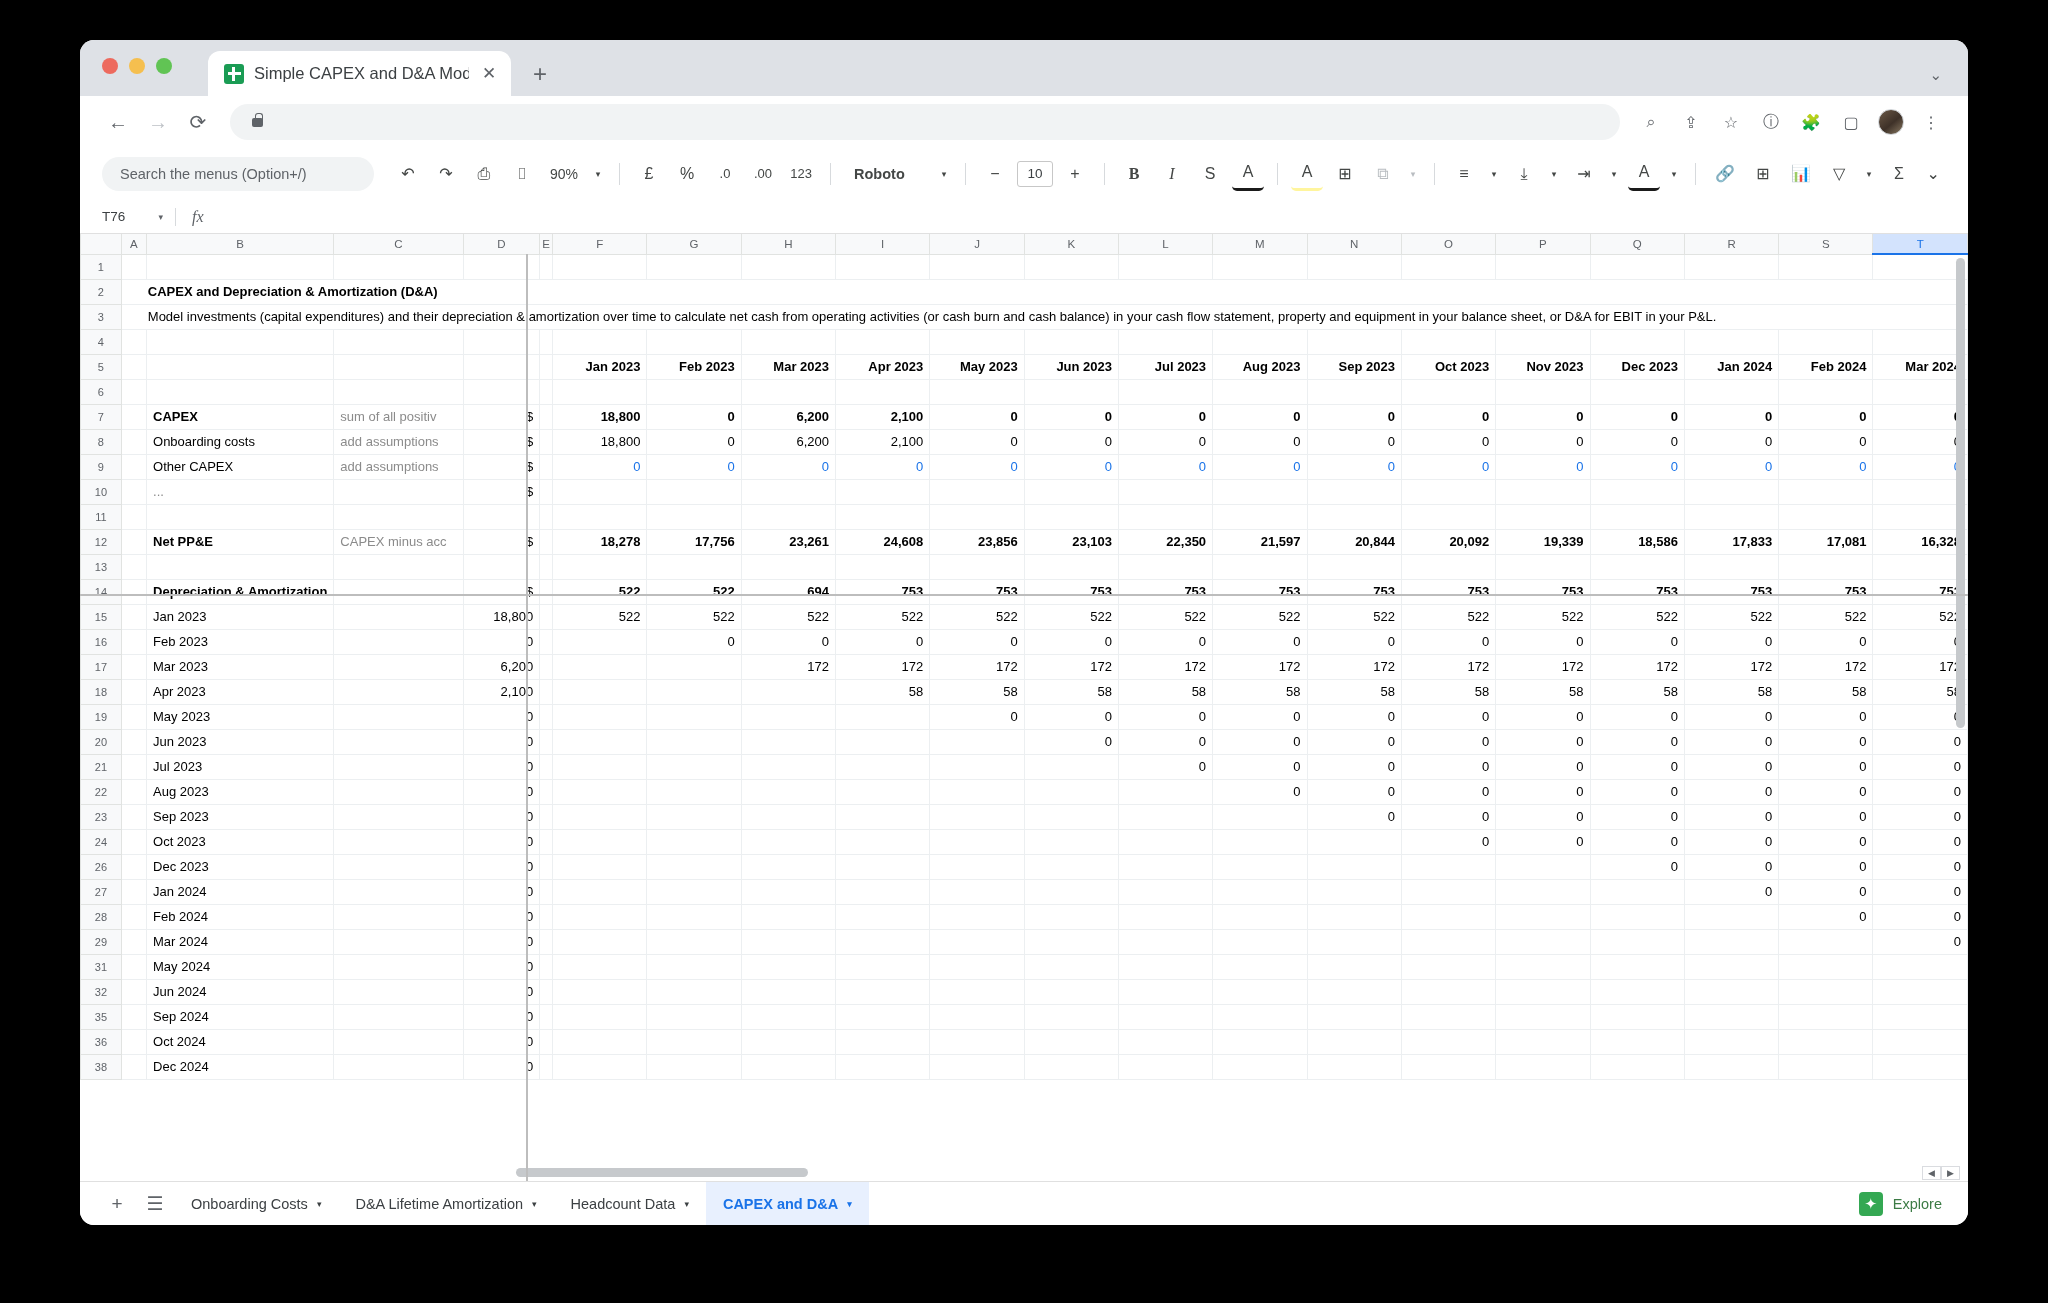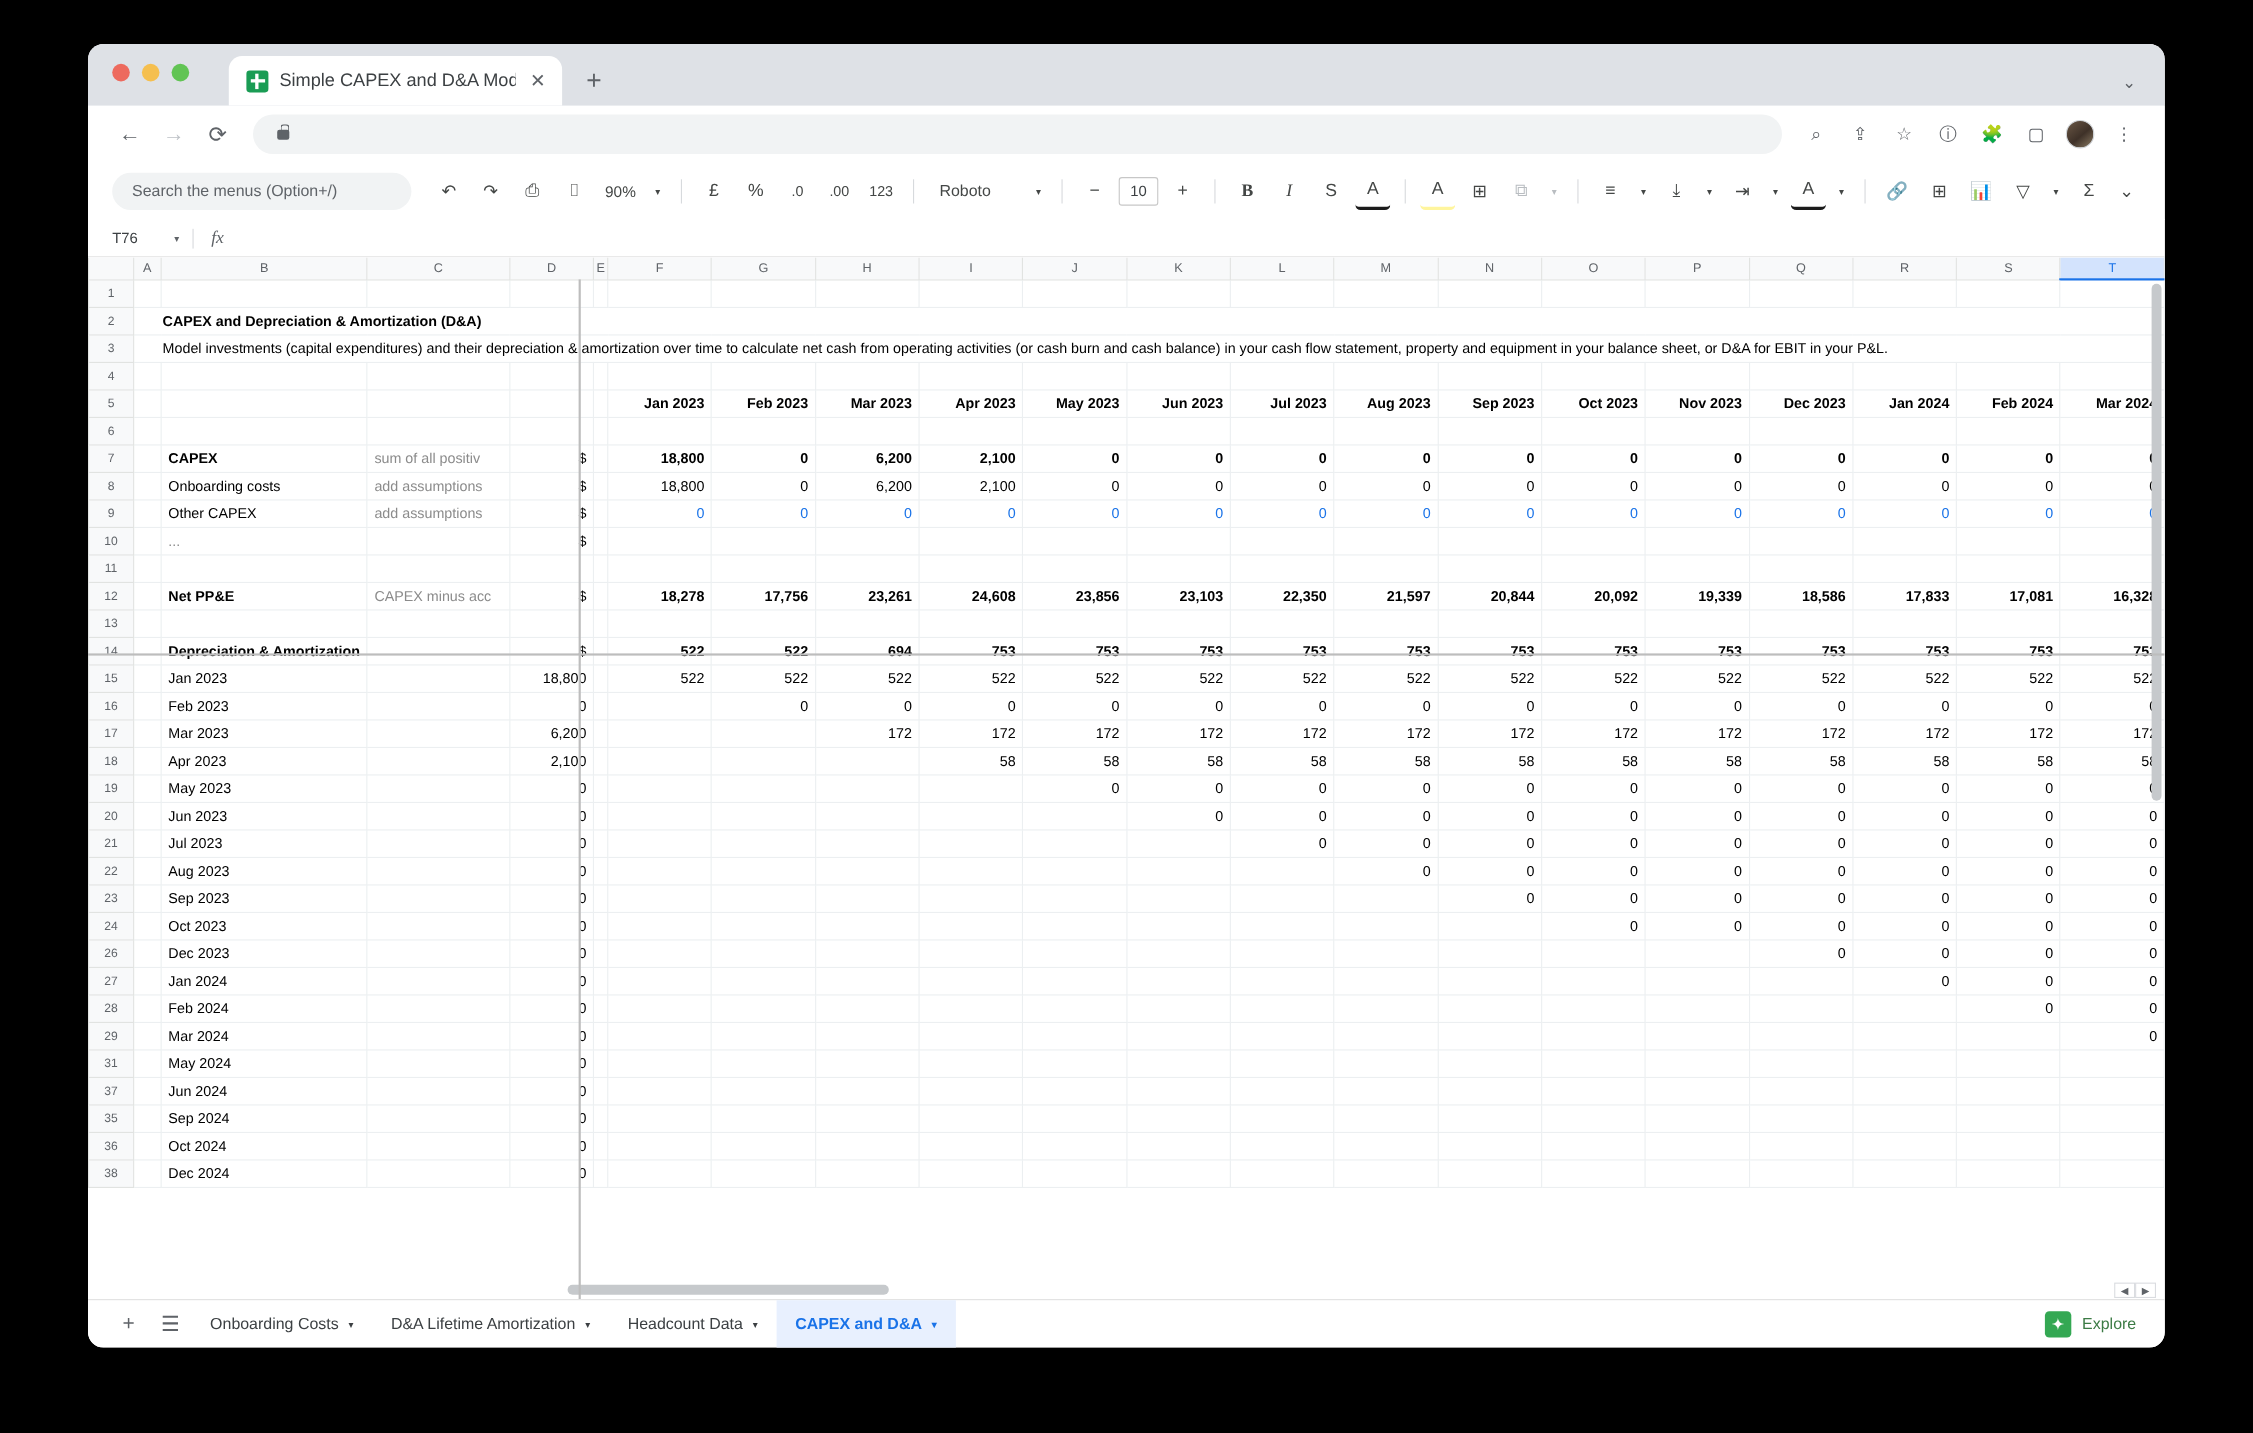--- a/index.html
+++ b/index.html
@@ -141,21 +141,21 @@
     height: 34px; min-width: 32px;
     display:flex; align-items:center; justify-content:center;
     color:#444746; font-size: 16px;
     padding: 0 5px; border-radius: 5px;
     white-space: nowrap;
   }
   .tb.small { font-size: 13px; }
   .tb.caret { font-size: 9px; min-width: 16px; padding: 0 2px; color:#444746;}
   .tbsep { width: 1px; height: 22px; background: #d7dadd; margin: 0 7px; }
   .zoombox { font-size: 14px; padding: 0 6px; }
-  .fontbox { font-size: 14.5px; min-width: 86px; justify-content:flex-start; padding-left:10px; }
+  .fontbox { font-size: 14.5px; min-width: 86px; justify-content:flex-start; padding-left:10px;font-weight:bold; }
   .fontsizebox {
     width: 36px; height: 26px; border: 1px solid #c7c7c7; border-radius: 3px;
     display:flex; align-items:center; justify-content:center;
     font-size: 13.5px; color:#3c4043;
   }
   .tb.bold { font-weight: 700; font-family: "Liberation Serif", serif; }
   .tb.ital { font-style: italic; font-family: "Liberation Serif", serif; }
   .toolbar-chevron { margin-left: auto; color:#444746; font-size: 16px; padding-right: 6px;}
   .tb.grey { color: #b9bdc1; }
   .underA { border-bottom: 3px solid #1b1b1b; line-height: 0.95; padding-bottom:1px;}
@@ -1039,21 +1039,21 @@
               <td class="cell num"></td>
               <td class="cell num"></td>
               <td class="cell num"></td>
               <td class="cell num"></td>
               <td class="cell num"></td>
               <td class="cell num"></td>
               <td class="cell num"></td>
               <td class="cell num"></td>
             </tr>
             <tr>
-              <th class="rowhead">37</th>
+              <th class="rowhead">32</th>
               <td class="cell"></td>
               <td class="cell">Jun 2024</td>
               <td class="cell"></td>
               <td class="cell num">0</td>
               <td class="cell"></td>
               <td class="cell num"></td>
               <td class="cell num"></td>
               <td class="cell num"></td>
               <td class="cell num"></td>
               <td class="cell num"></td>

